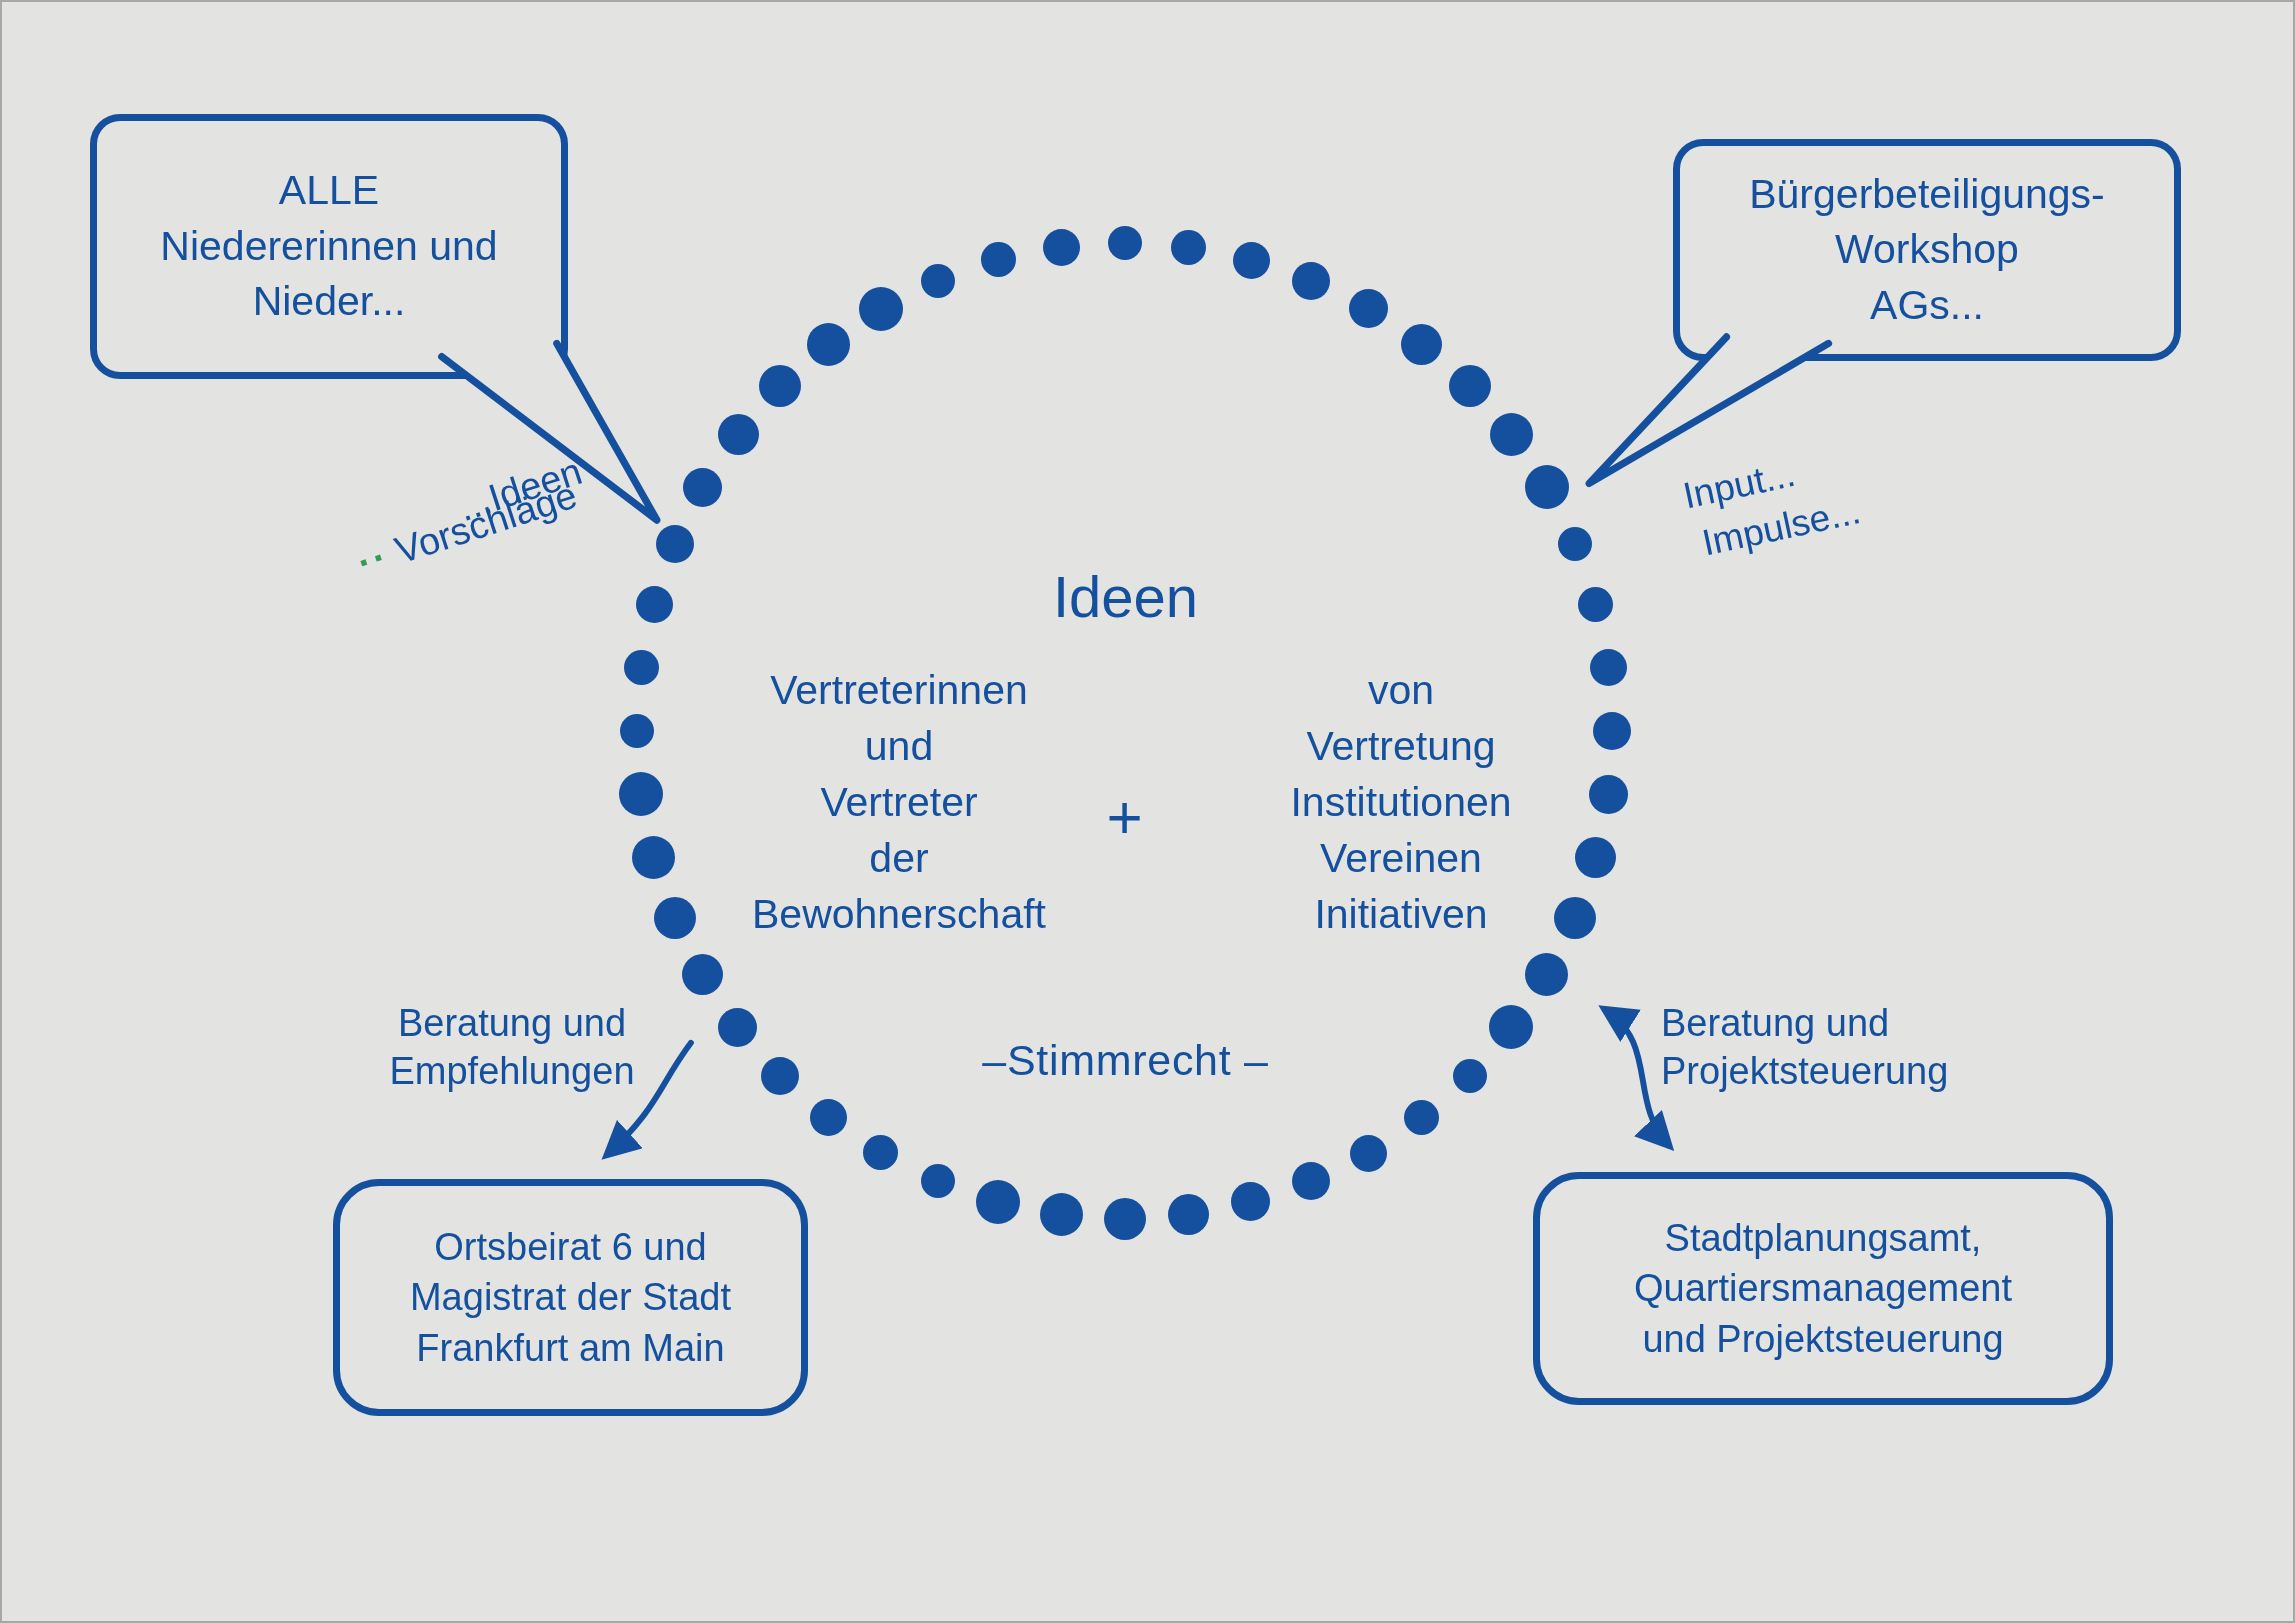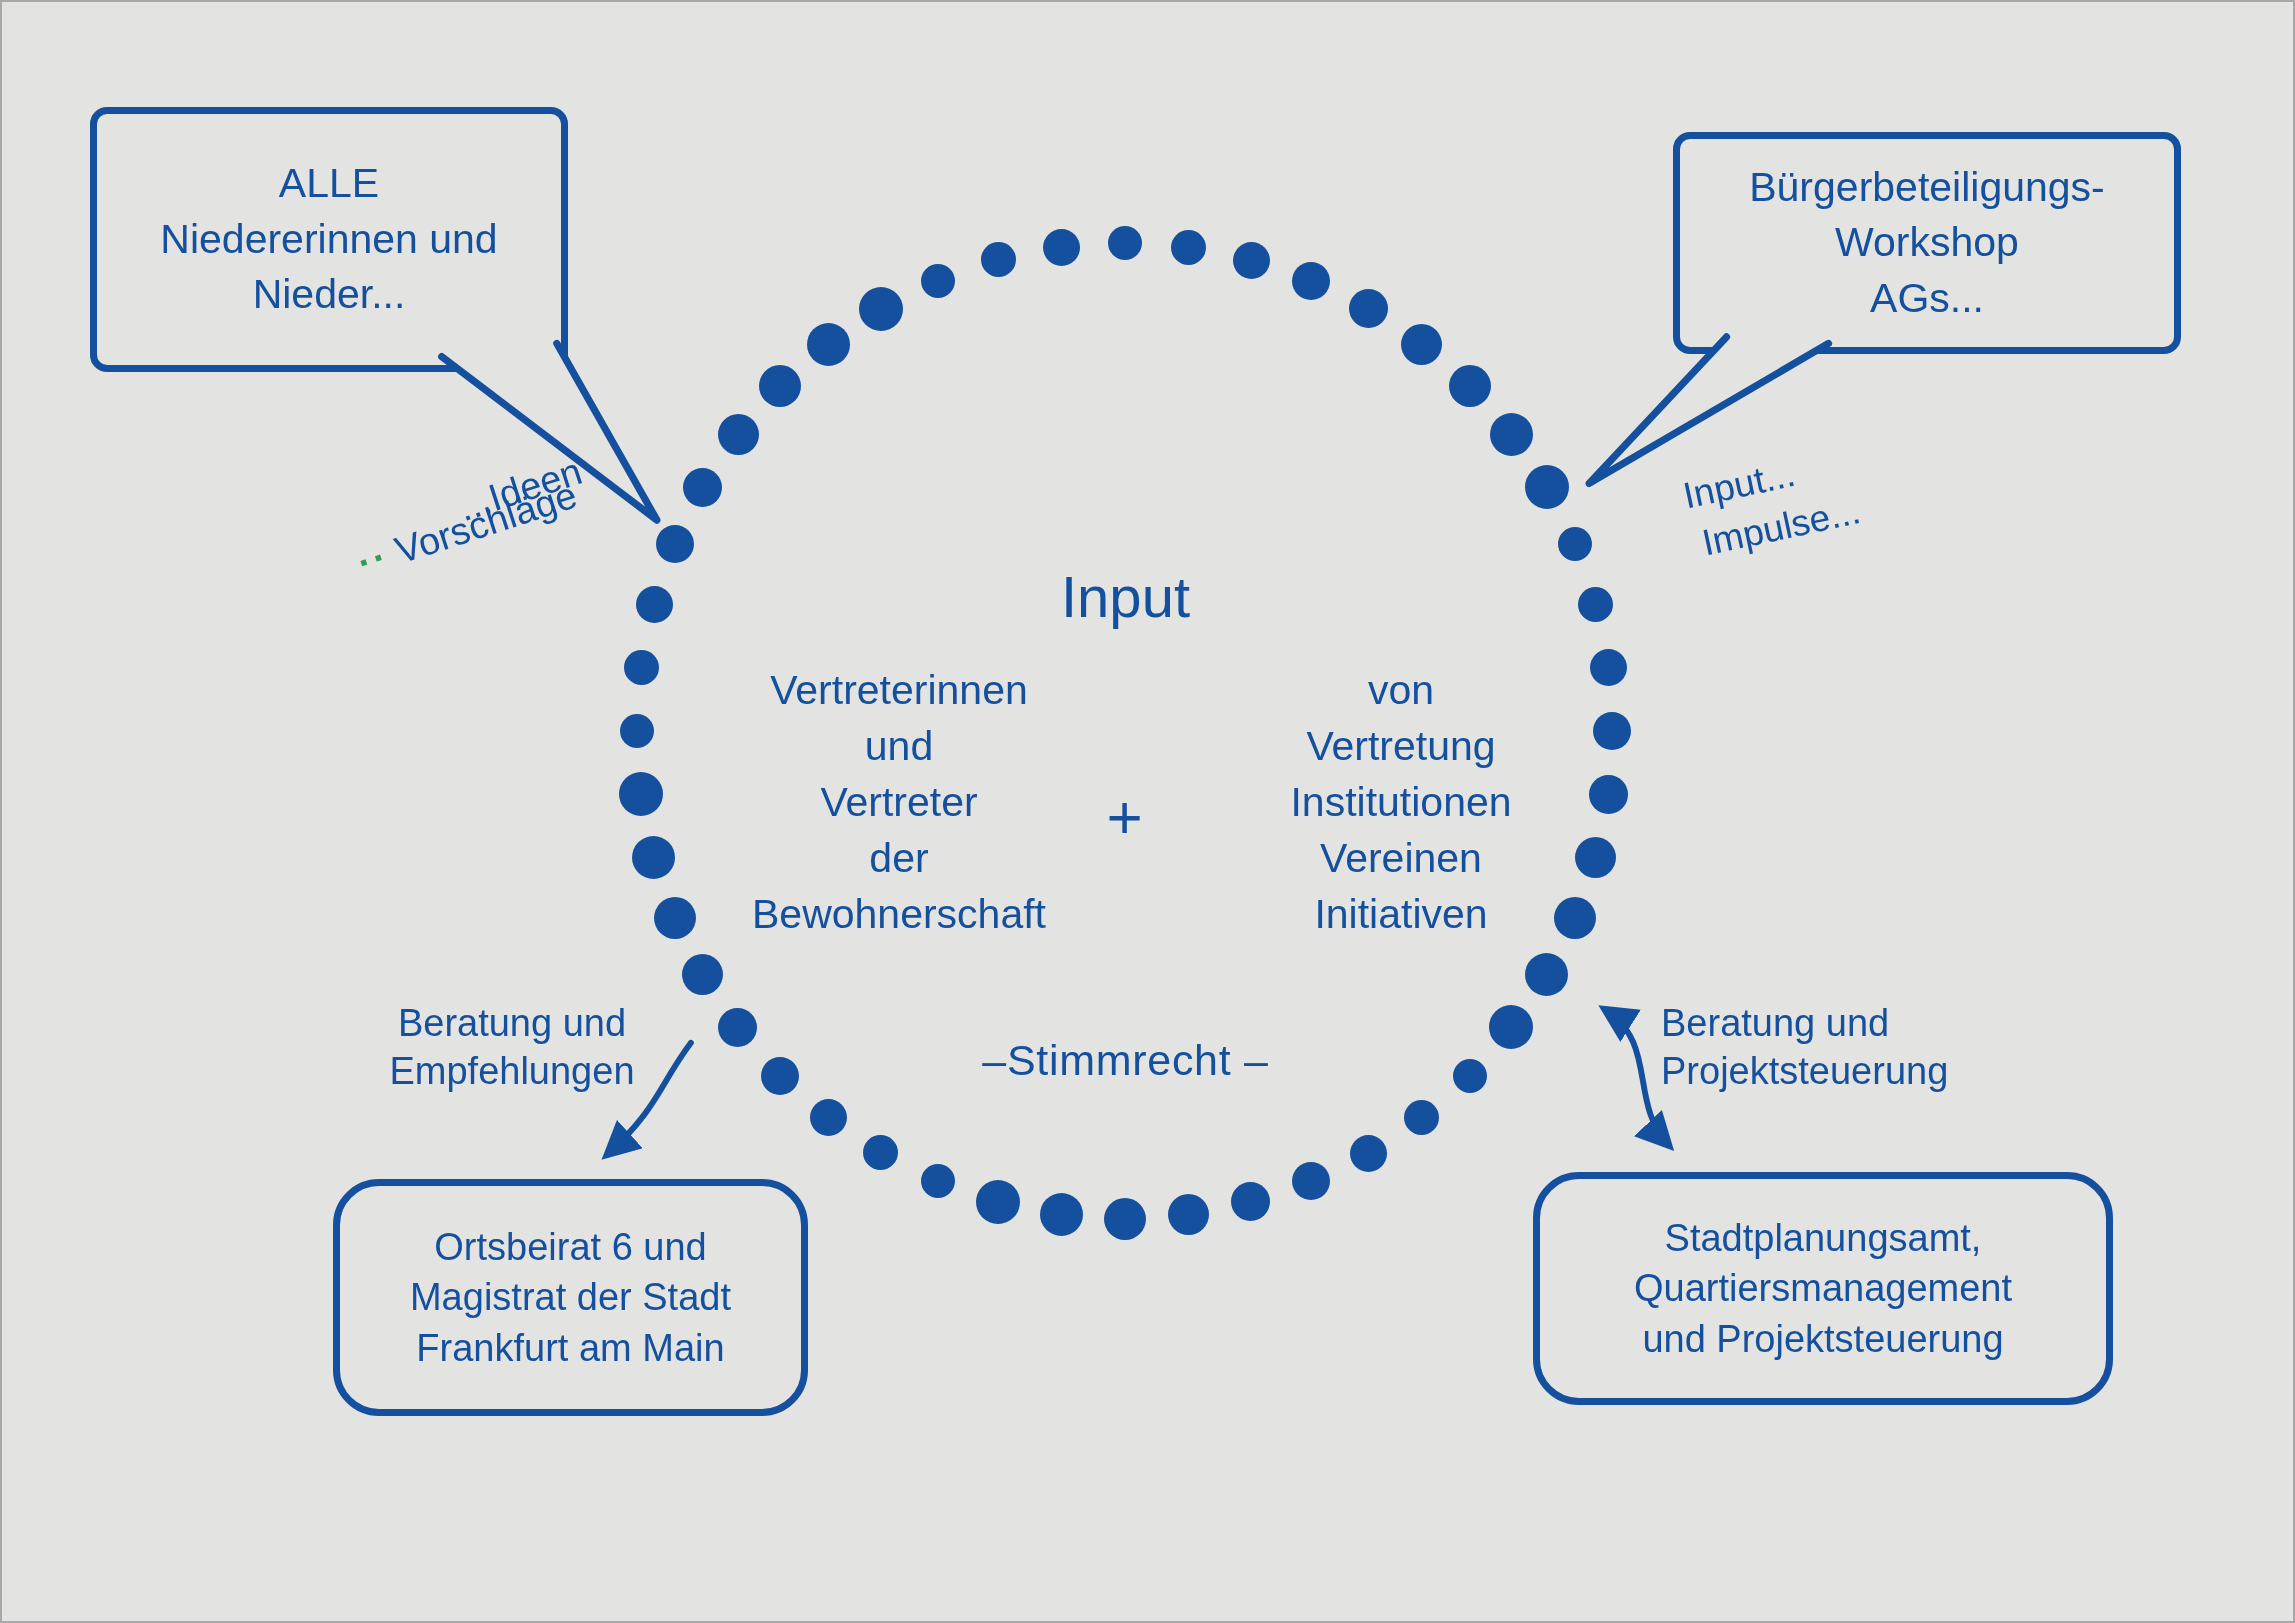--- a/index.html
+++ b/index.html
@@ -24,21 +24,21 @@
   }
   
   .bubble,.rbox{
     position:absolute;
     border:7.2px solid var(--primary);
     background:var(--bg);
     display:flex;flex-direction:column;align-items:center;justify-content:center;
     text-align:center;
     z-index:2;
   }
-  .bubble{border-radius:17px;}
+  .bubble{border-radius:30px;margin-top:7px;}
   .rbox{border-radius:46px;}
   .bubble .line{font-size:41px;line-height:1.35;font-weight:500;}
   .rbox .line{font-size:38px;line-height:1.32;font-weight:500;}
   #bubble-top-left{left:88px;top:105px;width:478px;height:265px;}
   #bubble-top-right{left:1671px;top:130px;width:508px;height:222px;}
   #box-bottom-left{left:331px;top:1177px;width:475px;height:237px;}
   #box-bottom-right{left:1531px;top:1170px;width:580px;height:233px;}
   
   .abs{position:absolute;}
   .center-wide{left:626px;width:995px;text-align:center;}
@@ -116,21 +116,21 @@
       <div class="dot" style="height: 39px; width: 39px; left: 681px; top: 466px;"></div>
       <div class="dot" style="height: 41px; width: 41px; left: 716px; top: 412px;"></div>
       <div class="dot" style="height: 42px; width: 42px; left: 757px; top: 363px;"></div>
       <div class="dot" style="height: 43px; width: 43px; left: 805px; top: 321px;"></div>
       <div class="dot" style="height: 44px; width: 44px; left: 857px; top: 285px;"></div>
       <div class="dot" style="height: 34px; width: 34px; left: 919px; top: 262px;"></div>
       <div class="dot" style="height: 35px; width: 35px; left: 979px; top: 240px;"></div>
       <div class="dot" style="height: 37px; width: 37px; left: 1041px; top: 227px;"></div>
     </div>
 
-  <div class="abs center-wide" id="circle-region">Input</div>
+  <div class="abs center-wide" id="circle-region">Ideen</div>
 
   <div class="abs member-col" id="members-left">
     <div class="line">Vertreterinnen</div>
     <div class="line">und</div>
     <div class="line">Vertreter</div>
     <div class="line">der</div>
     <div class="line">Bewohnerschaft</div>
   </div>
 
   <div class="abs" id="plus-sign">+</div>

